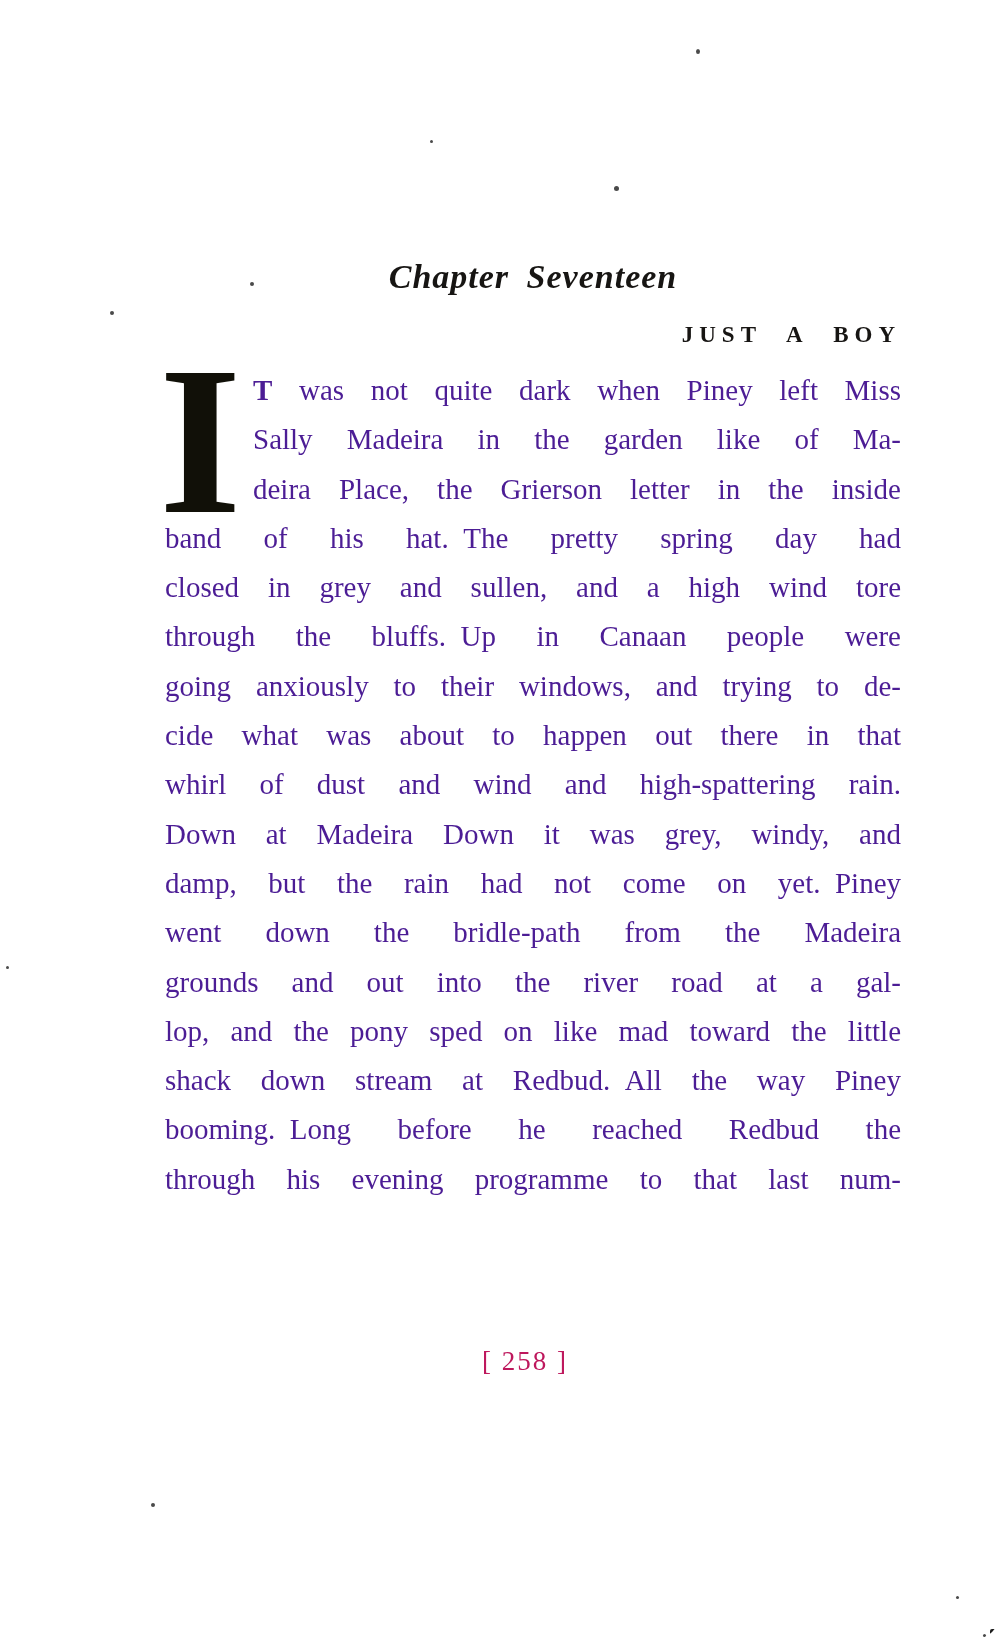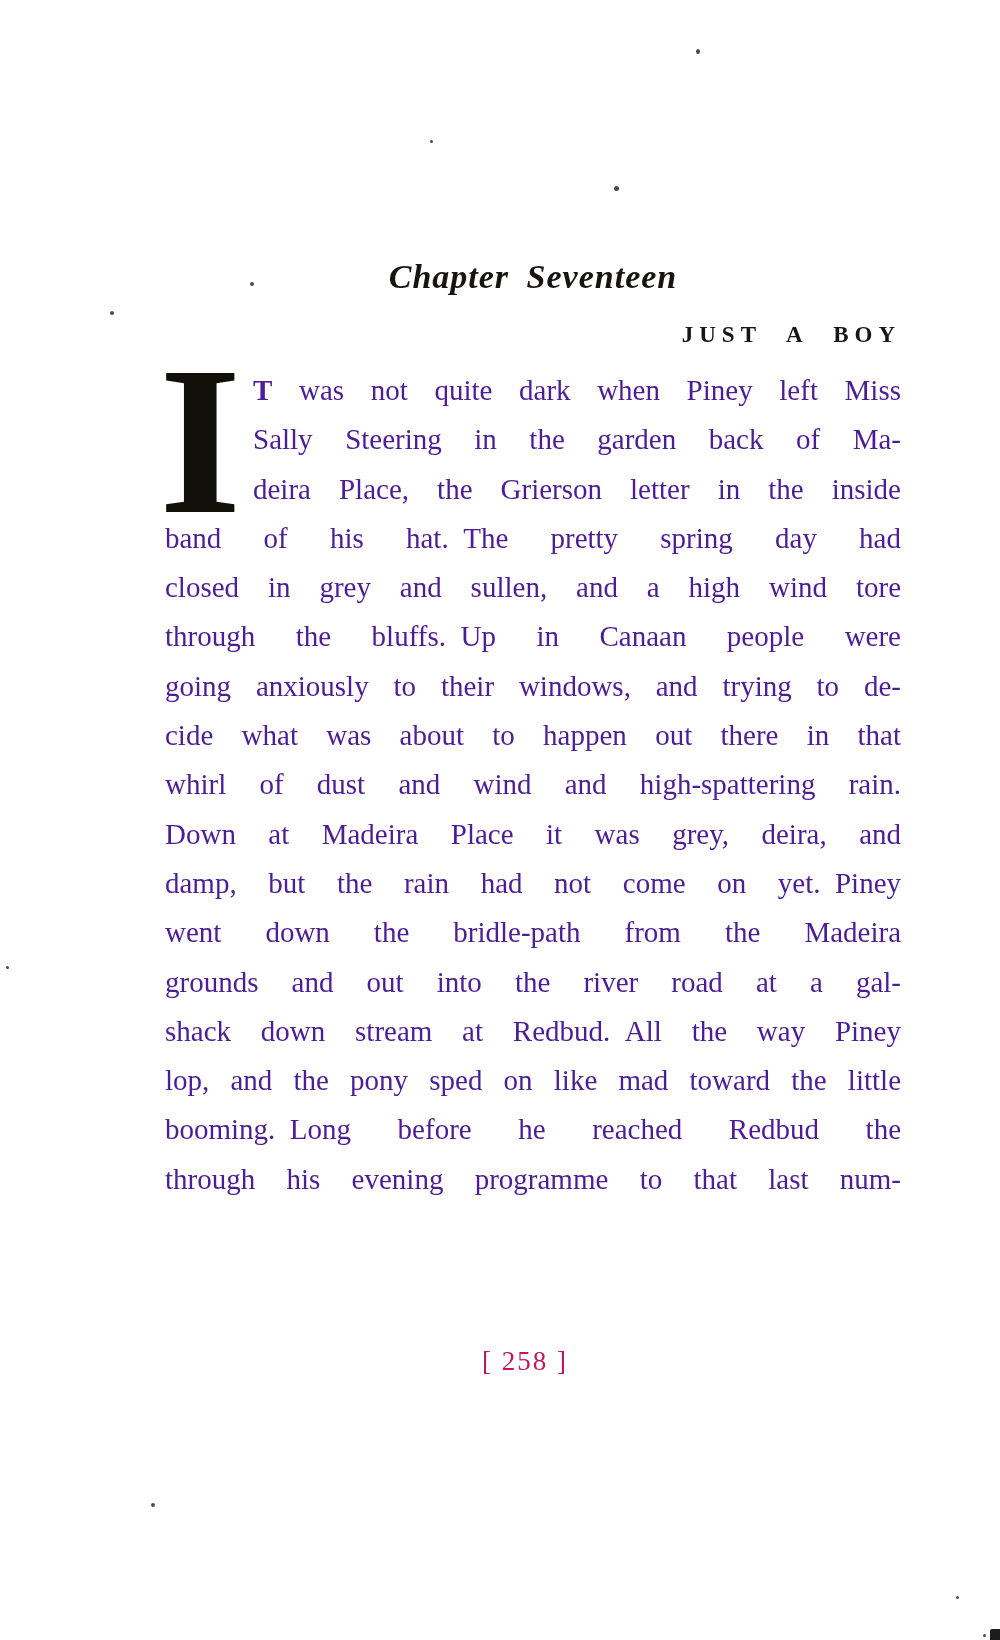--- a/index.html
+++ b/index.html
@@ -4,20 +4,21 @@
 <style>
   html, body { margin: 0; padding: 0; background: #ffffff; }
   .page {
     position: relative;
     width: 1000px;
     height: 1640px;
     background: #ffffff;
     overflow: hidden;
     font-family: "Liberation Serif", "DejaVu Serif", serif;
     color: #161412;
+    border-radius: 27px;
   }
   .chapter-title {
     position: absolute;
     top: 258px;
     left: 165px;
     width: 736px;
     margin: 0;
     text-align: center;
     font-size: 34px;
     font-weight: 700;
@@ -99,34 +100,34 @@
 <div class="page">
 
   <h1 class="chapter-title">Chapter Seventeen</h1>
   <h2 class="chapter-subtitle">JUST A BOY</h2>
 
   <div class="body-text">
     <span class="dropcap-wrap">
         <span class="dropcap">I</span>
       </span>
     <div class="line indent first-line">T was not quite dark when Piney left Miss</div>
-    <div class="line indent">Sally Steering in the garden back of Ma-</div>
+    <div class="line indent">Sally Madeira in the garden like of Ma-</div>
     <div class="line indent">deira Place, the Grierson letter in the inside</div>
     <div class="line">band of his hat. The pretty spring day had</div>
     <div class="line">closed in grey and sullen, and a high wind tore</div>
     <div class="line">through the bluffs. Up in Canaan people were</div>
     <div class="line">going anxiously to their windows, and trying to de-</div>
     <div class="line">cide what was about to happen out there in that</div>
     <div class="line">whirl of dust and wind and high-spattering rain.</div>
-    <div class="line">Down at Madeira Place it was grey, deira, and</div>
+    <div class="line">Down at Madeira Down it was grey, windy, and</div>
     <div class="line">damp, but the rain had not come on yet. Piney</div>
     <div class="line">went down the bridle-path from the Madeira</div>
     <div class="line">grounds and out into the river road at a gal-</div>
+    <div class="line">lop, and the pony sped on like mad toward the little</div>
     <div class="line">shack down stream at Redbud. All the way Piney</div>
-    <div class="line">lop, and the pony sped on like mad toward the little</div>
     <div class="line">booming. Long before he reached Redbud the</div>
     <div class="line">through his evening programme to that last num-</div>
   </div>
 
   <div class="page-number">[ 258 ]</div>
 
   <div class="speck" style="left:696px; top:49px; width:4px; height:5px;"></div>
   <div class="speck" style="left:614px; top:186px; width:5px; height:5px;"></div>
   <div class="speck" style="left:430px; top:140px; width:3px; height:3px;"></div>
   <div class="speck" style="left:250px; top:282px; width:4px; height:4px;"></div>

